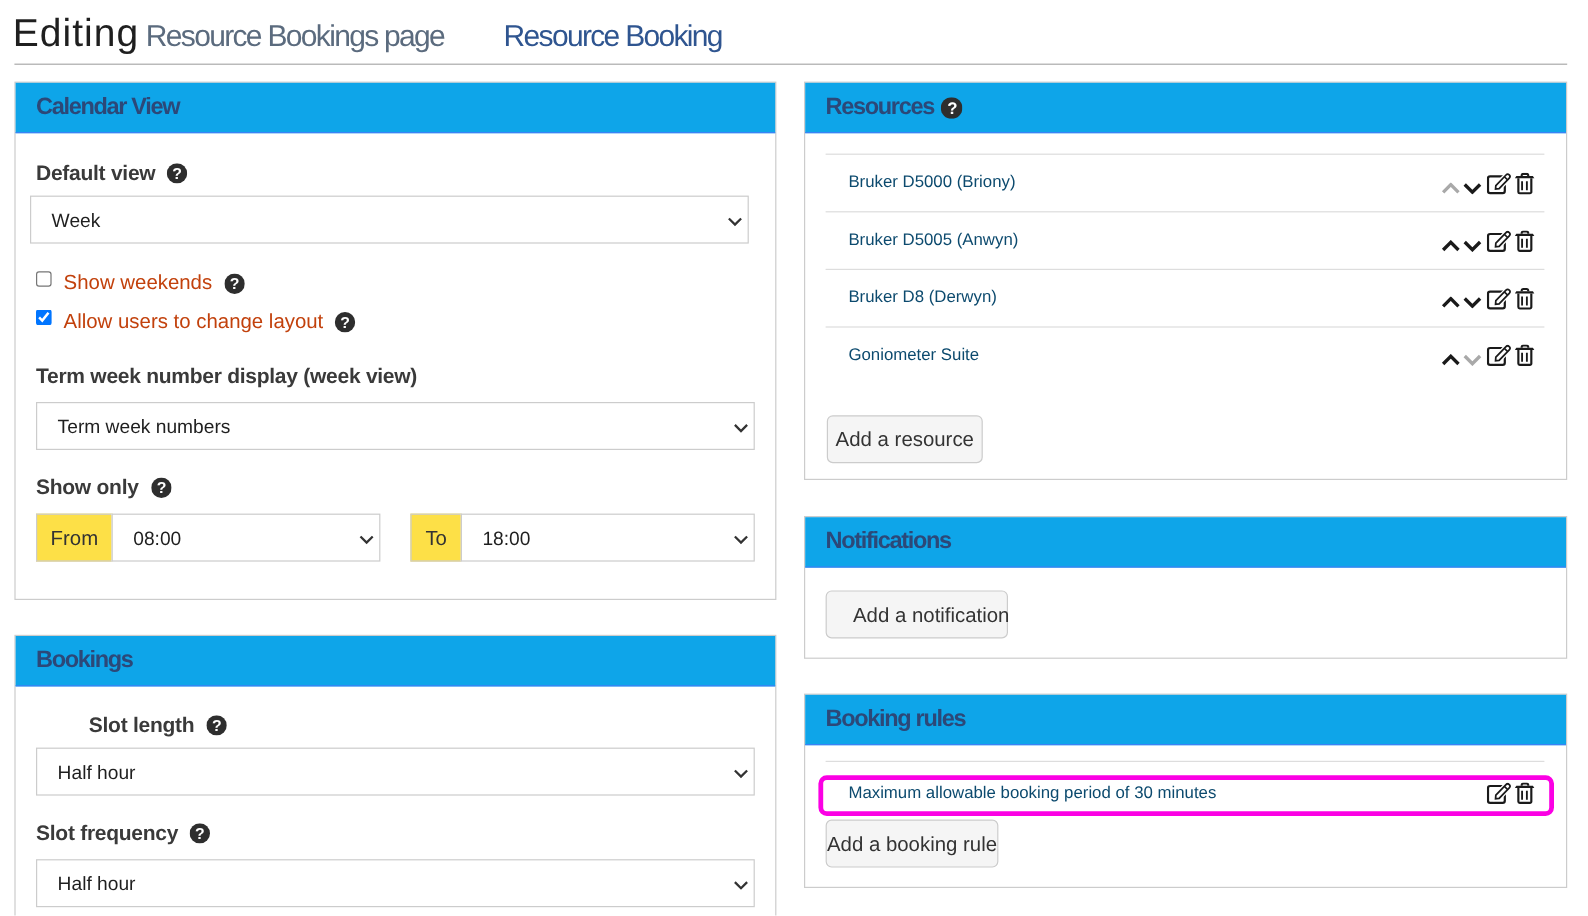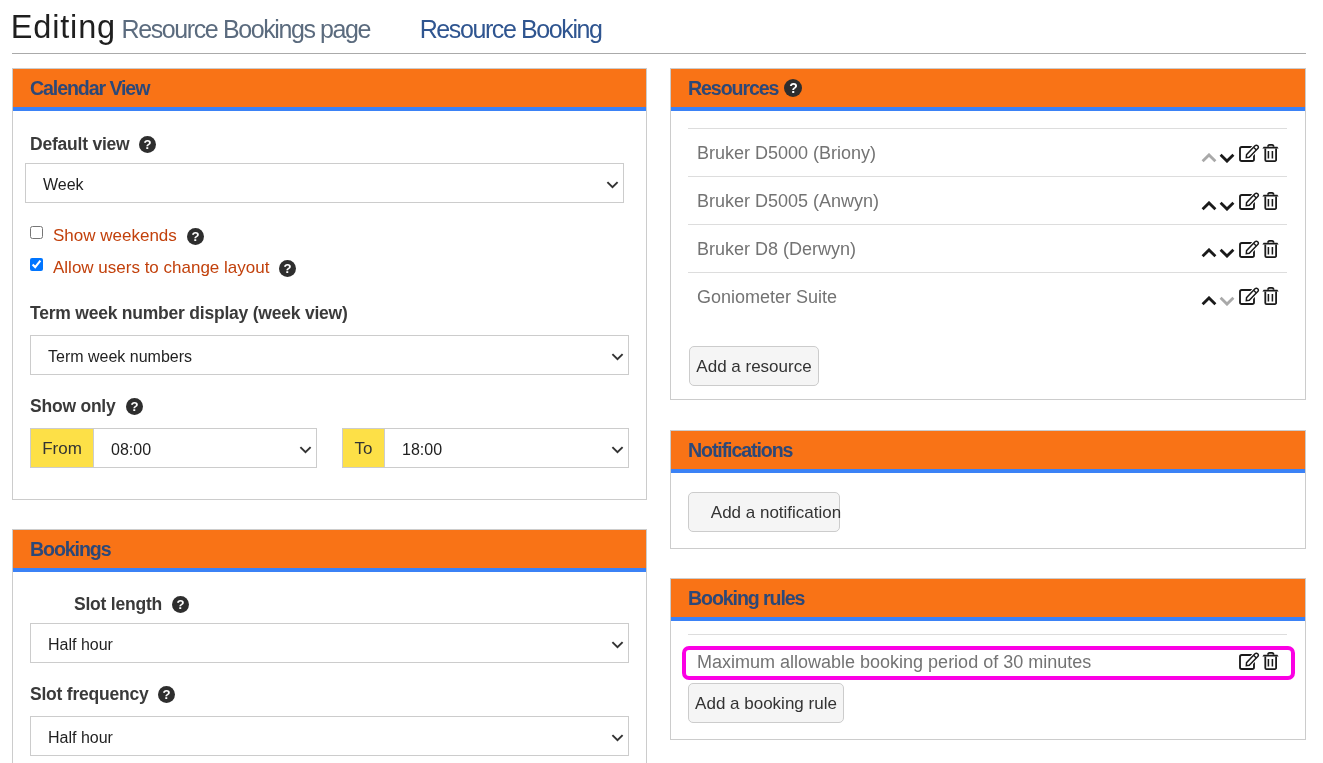--- a/index.html
+++ b/index.html
@@ -1,27 +1,27 @@
 <!DOCTYPE html>
 <html><head>
 <meta charset="utf-8">
 <style>
 * { margin:0; padding:0; box-sizing:border-box; }
 html,body { width:1323px; height:763px; background:#fff; font-family:"Liberation Sans", sans-serif; overflow:hidden; position:relative; }
 .abs { position:absolute; }
 .panel { position:absolute; border:1px solid #ccc; background:#fff; }
-.phead { position:absolute; background:#f97316; border-bottom:4px solid #3b82f6; color:#2c4878; font-weight:bold; font-size:19.6px; letter-spacing:-1.1px; display:flex; align-items:center; padding-left:17px; }
+.phead { position:absolute; background:#0ea5e9; border-bottom:1px solid #3b82f6; color:#2c4878; font-weight:bold; font-size:19.6px; letter-spacing:-1.1px; display:flex; align-items:center; padding-left:17px; }
 .lbl { position:absolute; font-size:17.5px; letter-spacing:-0.22px; font-weight:bold; color:#3a3a3a; display:flex; align-items:center; height:18px; white-space:nowrap; }
 .sel { position:absolute; height:40px; border:1px solid #ccc; background:#fff; font-size:16px; color:#1f1f1f; display:flex; align-items:center; padding-left:17px; padding-top:3.5px; }
 .schev { position:absolute; right:4.5px; top:17px; }
 .grplbl { position:absolute; height:40px; border:1px solid #ccc; background:#fde047; font-size:17px; color:#333; display:flex; align-items:center; justify-content:center; padding-top:2px; }
 .btn { position:absolute; height:40px; border:1px solid #ccc; background:#f5f5f5; border-radius:5px; font-size:17px; color:#333; display:flex; align-items:center; justify-content:center; white-space:nowrap; padding-top:2px; }
 .cblbl { position:absolute; font-size:17px; color:#c2410c; display:flex; align-items:center; height:18px; white-space:nowrap; }
 .row-sep { position:absolute; height:1px; background:#ddd; }
-.rowtxt { position:absolute; font-size:18px; color:#737373; line-height:1; white-space:nowrap; }
+.rowtxt { position:absolute; font-size:14px; color:#0c4a6e; line-height:1; white-space:nowrap;margin-left:10px; }
 input[type=checkbox]{ position:absolute; width:13px; height:13px; margin:0; }
 .q { margin-left:10px; flex:none; }
 </style>
 </head>
 <body>
 
 <div class="abs" id="h1line" style="left:10.7px; top:8.7px; white-space:nowrap;">
   <span style="font-size:32.5px; letter-spacing:0.85px; color:#1f1f1f;">Editing</span><span style="font-size:25px; letter-spacing:-1.4px; color:#5b6b7e;"> Resource Bookings page </span><span style="font-size:25px; letter-spacing:-1.4px; color:#2f5590;margin-left:44px;">Resource Booking</span>
 </div>
 <div class="abs" style="left:12px; top:53px; width:1294px; height:1px; background:#aaa;"></div>
@@ -97,21 +97,21 @@
 
 <div class="panel" style="left:670px; top:430px; width:636px; height:119px;"></div>
 <div class="phead" style="left:671px; top:431px; width:634px; height:42px;">Notifications</div>
 <div class="btn" style="left:688px; top:492px; width:152px;padding-left:24px;">Add a notification</div>
 
 <div class="panel" style="left:670px; top:578px; width:636px; height:162px;"></div>
 <div class="phead" style="left:671px; top:579px; width:634px; height:42px;">Booking rules</div>
 <div class="row-sep" style="left:688px; top:634px; width:599px;"></div>
 <div class="abs" style="left:682px; top:646px; width:613px; height:34px; border:4px solid #fb00e4; border-radius:7px; background:#fff;"></div>
 <div class="rowtxt" style="left:697px; top:653.3px;">Maximum allowable booking period of 30 minutes</div>
-<div class="btn" style="left:688px; top:683px; width:156px;">Add a booking rule</div>
+<div class="btn" style="left:688px; top:683px; width:144px;">Add a booking rule</div>
 
 <div class="abs" style="left:1200.5px; top:148.5px;"><svg width="16" height="10" viewBox="0 0 16 10">
       <polyline points="1.6,8.3 8,1.9 14.4,8.3" fill="none" stroke="#a9a9a9" stroke-width="2.8"></polyline>
     </svg></div>
 <div class="abs" style="left:1219px; top:148.5px;"><svg width="16" height="10" viewBox="0 0 16 10">
       <polyline points="1.6,1.7 8,8.1 14.4,1.7" fill="none" stroke="#1a1a1a" stroke-width="2.8"></polyline>
     </svg></div>
 <div class="abs" style="left:1239px; top:144px;"><svg width="22" height="19" viewBox="0 0 22 19">
       <rect x="1" y="3" width="14" height="14" rx="1.8" fill="none" stroke="#1a1a1a" stroke-width="1.85"></rect>
       <g transform="translate(7.3,13.6) rotate(-46)">

